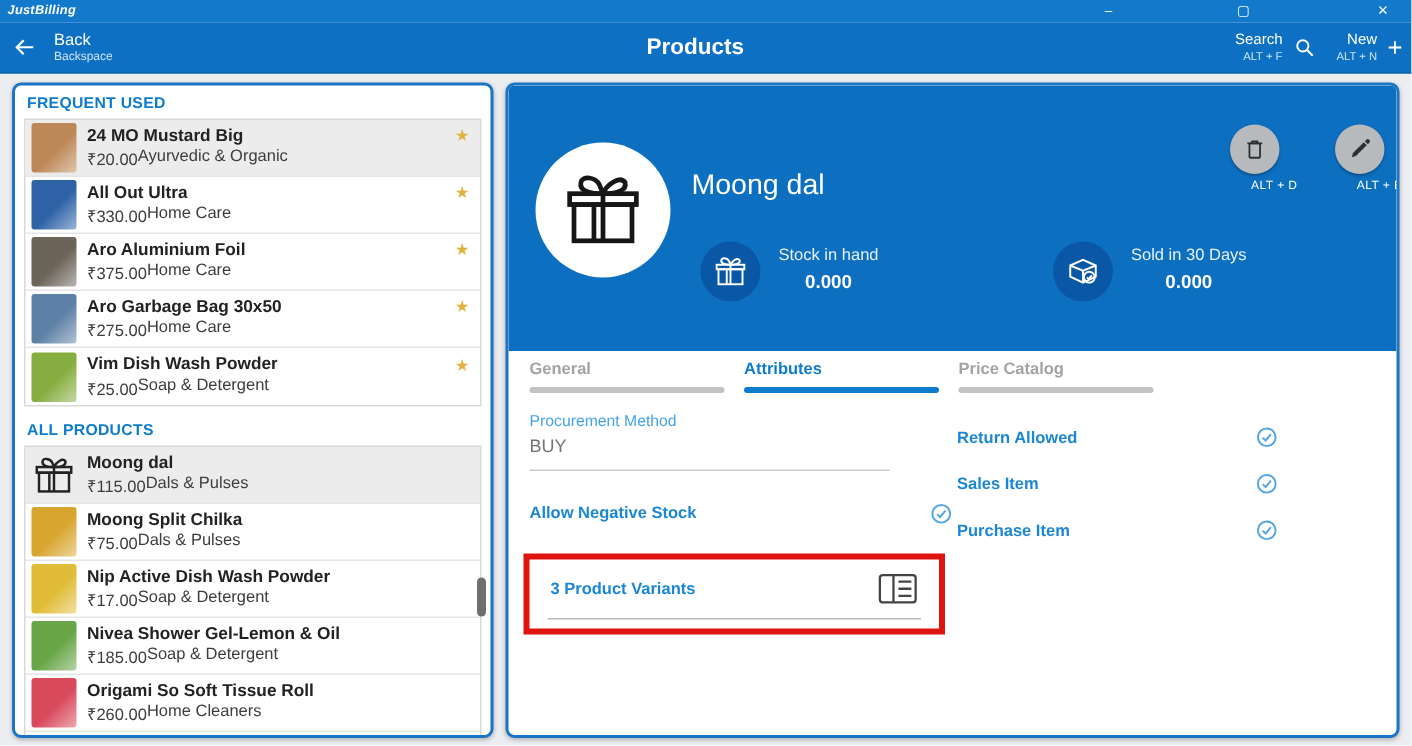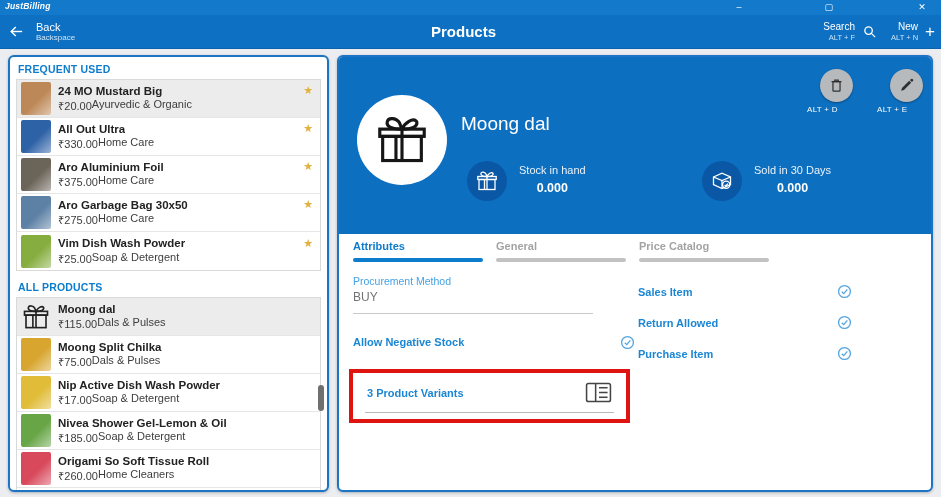--- a/index.html
+++ b/index.html
@@ -51,21 +51,21 @@
   .detail-header{position:absolute;left:0;top:0;right:0;height:177px;background:#0d6fc0}
   .avatar{position:absolute;left:18px;top:38px;width:90px;height:90px;border-radius:50%;background:#fff;display:flex;align-items:center;justify-content:center}
   .avatar svg{width:58px;height:58px;color:#161616}
   .detail-title{position:absolute;left:122px;top:56px;color:#fff;font-size:19px;font-weight:400}
   .stat{position:absolute;top:104px;display:flex;align-items:flex-start;gap:12px}
   .stat-1{left:128px}.stat-2{left:363px}
   .stat-icon{width:40px;height:40px;border-radius:50%;background:#0a58a5;display:flex;align-items:center;justify-content:center;color:#fff;flex:0 0 40px}
   .stat-icon svg{width:24px;height:24px}
   .stat-text{text-align:center;color:#e8f2fb;font-size:11px;padding-top:3px}
   .stat-value{color:#fff;font-weight:bold;font-size:12.5px;margin-top:5px}
-  .action-btn{position:absolute;top:12px;width:58px;text-align:left;color:#fff;font-size:8px;cursor:pointer}
+  .action-btn{position:absolute;top:26px;width:58px;text-align:right;color:#fff;font-size:8px;cursor:pointer}
   .action-delete{left:468px}.action-edit{left:538px}
   .action-circle{width:33px;height:33px;border-radius:50%;background:#b7babd;margin:0 auto;display:flex;align-items:center;justify-content:center;color:#2f2f2f;box-shadow:0 1px 2px rgba(0,0,0,.35)}
   .action-circle svg{width:17px;height:17px}
   .action-key{margin-top:3px;letter-spacing:.3px}
   
   .tabs-row{position:absolute;top:183px;left:14px;display:flex;gap:13px}
   .tab{width:130px;cursor:pointer}
   .tab-label{font-size:11px;font-weight:bold;color:#a3a3a3;display:block;margin-bottom:6px}
   .tab-bar{height:4px;border-radius:2px;background:#c2c2c2}
   .tab.active .tab-label{color:#0e7ccd}
@@ -386,27 +386,27 @@
       <div class="action-circle">
           <svg>
             <use href="#pencil"></use>
           </svg>
         </div>
       <div class="action-key">ALT + E</div>
     </div>
   </div>
 
   <div class="tabs-row">
+  <div class="tab">
+    <span class="tab-label">General</span>
+    <div class="tab-bar"></div>
+  </div>
+
   <div class="tab active">
     <span class="tab-label">Attributes</span>
-    <div class="tab-bar"></div>
-  </div>
-
-  <div class="tab">
-    <span class="tab-label">General</span>
     <div class="tab-bar"></div>
   </div>
 
   <div class="tab">
     <span class="tab-label">Price Catalog</span>
     <div class="tab-bar"></div>
   </div>
 </div>
 
   <div class="content">
@@ -420,28 +420,28 @@
     <span class="toggle-label">Allow Negative Stock</span>
     <svg class="check">
               <use href="#check-circle"></use>
             </svg>
   </div>
 
 </div>
     </div>
     <div class="col-right">
   <div class="toggle-row">
-    <span class="toggle-label">Sales Item</span>
+    <span class="toggle-label">Return Allowed</span>
     <svg class="check">
             <use href="#check-circle"></use>
           </svg>
   </div>
 
   <div class="toggle-row">
-    <span class="toggle-label">Return Allowed</span>
+    <span class="toggle-label">Sales Item</span>
     <svg class="check">
             <use href="#check-circle"></use>
           </svg>
   </div>
 
   <div class="toggle-row">
     <span class="toggle-label">Purchase Item</span>
     <svg class="check">
             <use href="#check-circle"></use>
           </svg>

